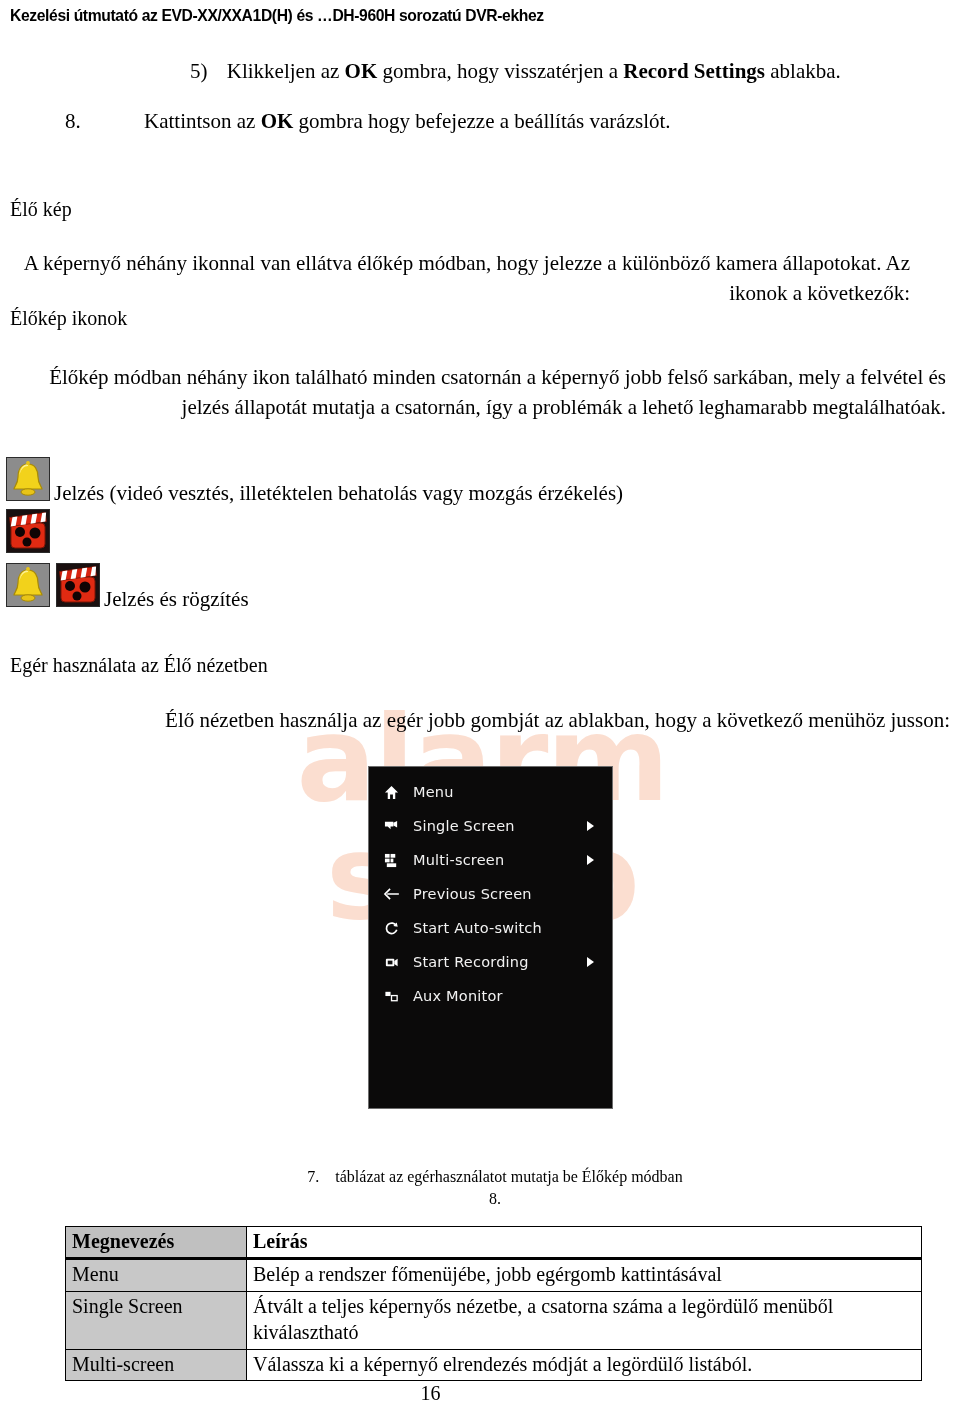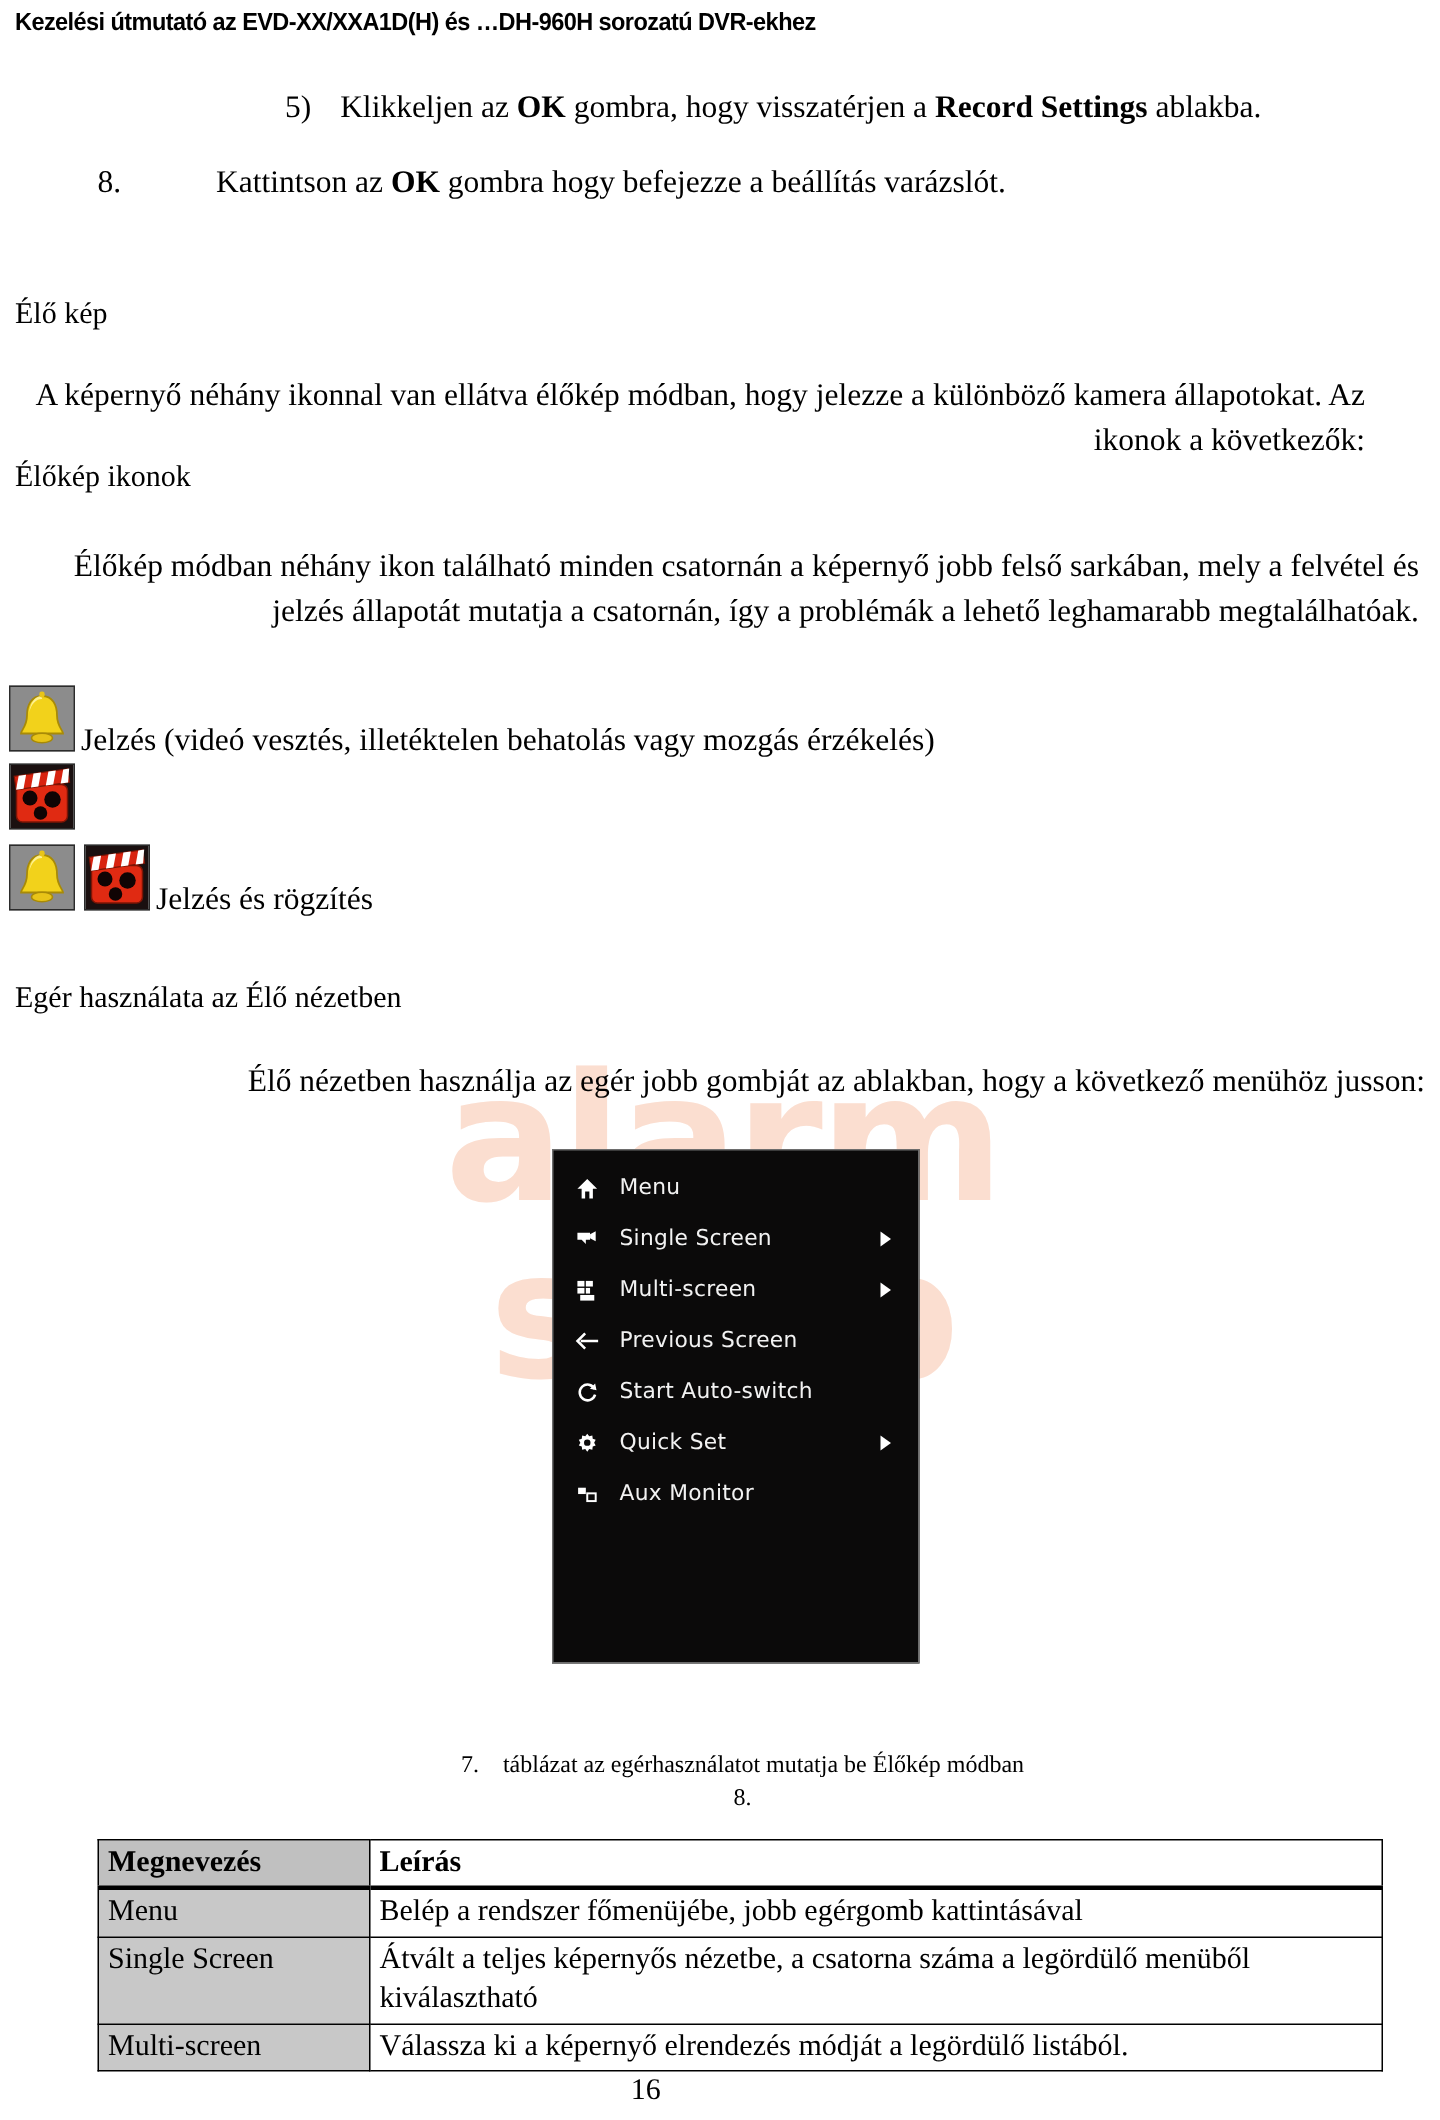--- a/index.html
+++ b/index.html
@@ -323,31 +323,32 @@
   <div class="ctx-row">
     <span class="ctx-ico">
       <svg width="15" height="15" viewBox="0 0 16 16">
         <path d="M13.2 5.2 A5.6 5.6 0 1 0 13.6 9.4" stroke="#ffffff" stroke-width="1.8" fill="none"></path>
         <polygon points="13.6,1.5 14.6,6.2 9.9,5.2" fill="#ffffff"></polygon>
       </svg>
     </span>
     <span class="ctx-text">Start Auto-switch</span>
   </div>
 
-
-  <div class="ctx-row">
-    <span class="ctx-ico">
-      <svg width="15" height="15" viewBox="0 0 16 16">
-        <path d="M8 0.8 L9.4 2.6 L11.6 2.1 L11.9 4.4 L14 5.2 L12.9 7.2 L14 9.2 L11.9 10 L11.6 12.3 L9.4 11.8 L8 13.6 L6.6 11.8 L4.4 12.3 L4.1 10 L2 9.2 L3.1 7.2 L2 5.2 L4.1 4.4 L4.4 2.1 L6.6 2.6 Z" fill="#ffffff"></path>
-        <circle cx="8" cy="7.2" r="2.3" fill="#0b0a0a"></circle>
+  <div class="ctx-row">
+    <span class="ctx-ico">
+      <svg width="15" height="15" viewBox="0 0 16 16">
+        <rect x="2" y="4" width="9" height="8" rx="1" fill="#ffffff"></rect>
+        <rect x="4" y="6" width="5" height="4" fill="#111111"></rect>
+        <path d="M11 6.5 L14.5 4 L14.5 12 L11 9.5 Z" fill="#ffffff"></path>
       </svg>
     </span>
-    <span class="ctx-text">Quick Set</span>
+    <span class="ctx-text">Start Recording</span>
     <span class="ctx-arrow"></span>
   </div>
+
 
 
   <div class="ctx-row">
     <span class="ctx-ico">
       <svg width="15" height="15" viewBox="0 0 16 16">
         <rect x="1.5" y="3" width="5.5" height="4.5" fill="#ffffff"></rect>
         <rect x="8" y="7" width="6" height="5.5" fill="none" stroke="#ffffff" stroke-width="1.4"></rect>
       </svg>
     </span>
     <span class="ctx-text">Aux Monitor</span>

